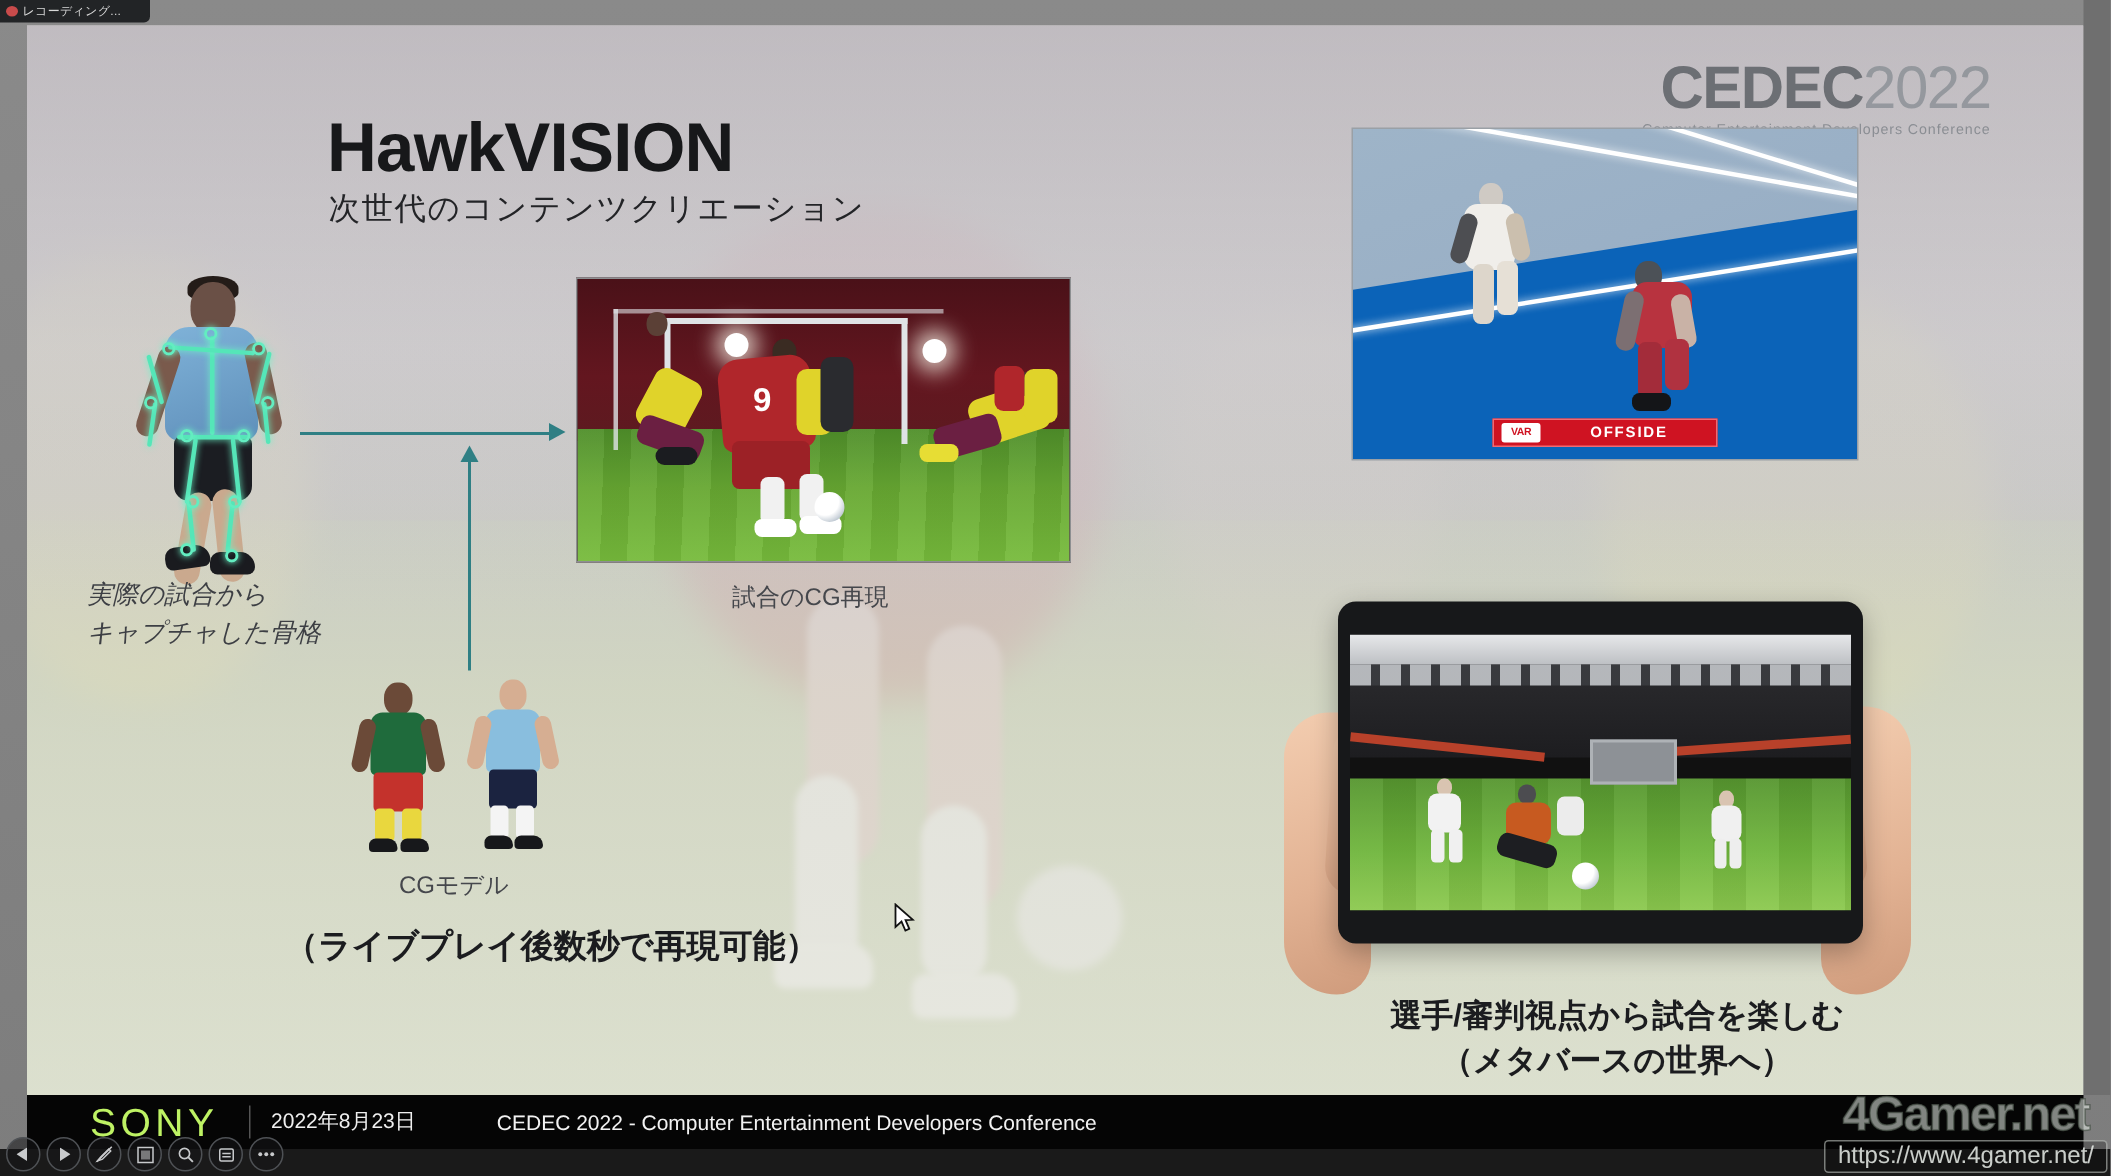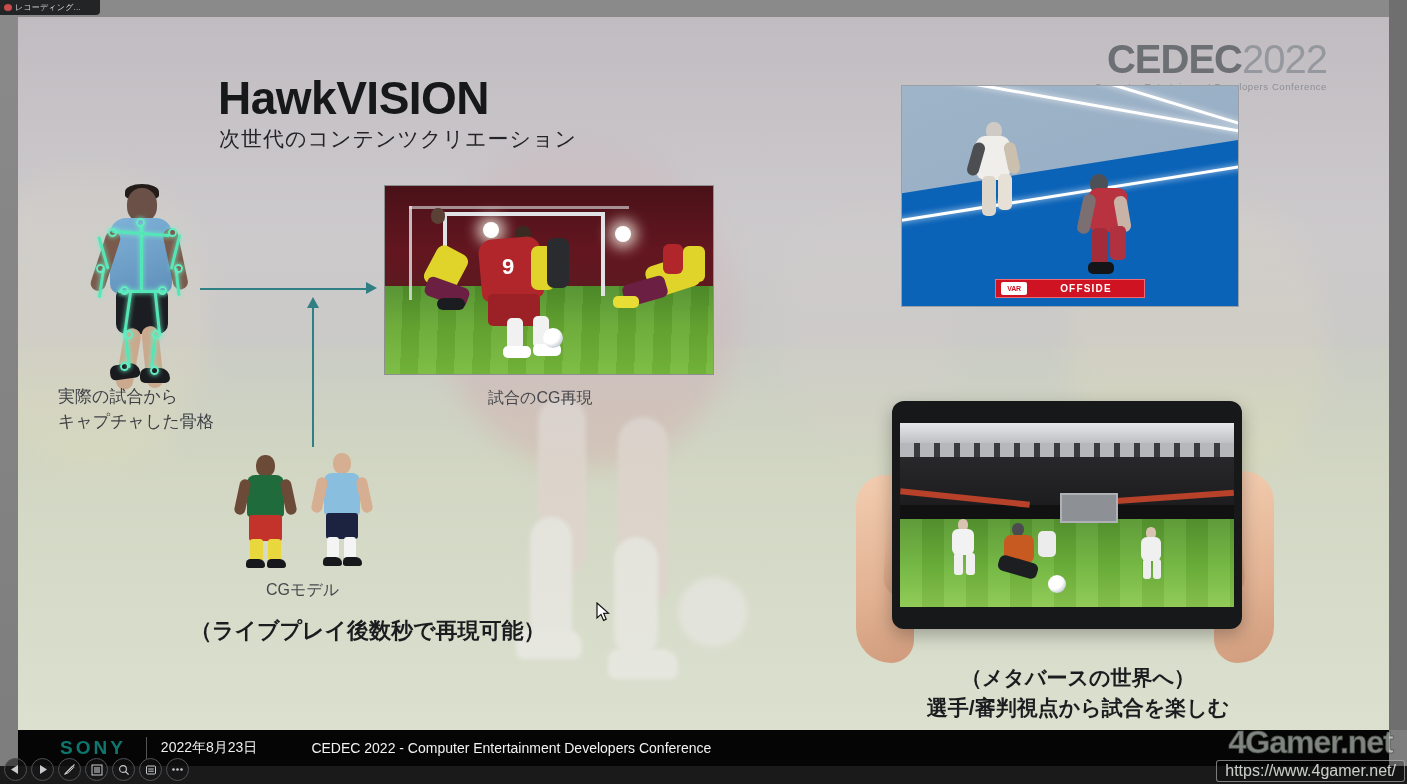--- a/index.html
+++ b/index.html
@@ -142,36 +142,36 @@
   .st-red { position: absolute; height: 6px; background: #b8412a; }
   .st-pitch { position: absolute; left:0; right:0; top: 96px; bottom: 0; background: linear-gradient(180deg,#56962f 0%,#6fb53c 55%,#8cc94f 100%); }
   .st-pitch::after{content:"";position:absolute;inset:0;background:repeating-linear-gradient(90deg, rgba(255,255,255,.05) 0 22px, rgba(0,0,0,.05) 22px 44px);}
   .st-goal { position: absolute; left: 48%; top: 70px; width: 58px; height: 30px; background: #8d9196; border: 2px solid #aeb2b6; }
   .tp { position: absolute; }
   .hand-l, .hand-r { position: absolute; background: linear-gradient(160deg,#f3cdb0 0%,#e2b293 60%,#cf9b7c 100%); }
   .nail { position: absolute; border-radius: 40% 40% 50% 50%; background: #f6ded0; }
 
   
   .cap { position: absolute; color: #1b1c1f; }
-  #cap-capture { left: 40px; top: 368px; font-size: 17px; line-height: 1.45; color: #3d3f44; }
+  #cap-capture { left: 40px; top: 368px; font-size: 17px; line-height: 1.45; color: #3d3f44; font-style: italic; }
   #cap-cg { left: 470px; top: 371px; font-size: 16px; color: #45474c; }
   #cap-virtual { left: 790px; top: 300px; font-size: 22px; font-weight: bold; color: #141518; }
   #cap-model { left: 248px; top: 563px; font-size: 16px; color: #45474c; }
   #cap-overlay { left: 172px; top: 598px; font-size: 22px; font-weight: bold; line-height: 1.45; }
   #cap-view { left: 874px; top: 646px; font-size: 21px; font-weight: bold; line-height: 1.45; text-align: center; width: 372px; }
 
   
   #cursor { position: absolute; left: 596px; top: 602px; z-index: 40; }
 
   
   #footer {
     position: absolute; left: 18px; top: 730px; width: 1371px; height: 36px;
     background: #050505; display: flex; align-items: center;
   }
-  #sony { margin-left: 42px; color: #0f766e; font-size: 19px; font-weight: bold; letter-spacing: 3px;
+  #sony { margin-left: 42px; color: #bef264; font-size: 26px; font-weight: normal; letter-spacing: 3px;
     font-family: "Liberation Sans", sans-serif; }
   #f-div { width: 1px; height: 22px; background: #555; margin-left: 20px; }
   #f-date { margin-left: 14px; color: #efefef; font-size: 14px; }
   #f-conf { margin-left: 54px; color: #f2f2f2; font-size: 14px; }
 
   
   #controls { position: absolute; left: 4px; top: 758px; display: flex; gap: 4px; z-index: 45; }
   .ctl { width: 23px; height: 23px; border-radius: 50%; border: 1px solid #4e5155; background: rgba(22,22,24,.55);
     display: flex; align-items: center; justify-content: center; color: #c8cacc; }
   .ctl svg { display: block; }
@@ -403,22 +403,22 @@
     <div class="cap" id="cap-capture">
       <div>実際の試合から</div>
       <div>キャプチャした骨格</div>
     </div>
     <div class="cap" id="cap-cg">試合のCG再現</div>
     <div class="cap" id="cap-model">CGモデル</div>
     <div class="cap" id="cap-overlay">
       <div>（ライブプレイ後数秒で再現可能）</div>
     </div>
     <div class="cap" id="cap-view">
+      <div>選手/審判視点から試合を楽しむ</div>
       <div>（メタバースの世界へ）</div>
-      <div>選手/審判視点から試合を楽しむ</div>
     </div>
   </div>
 </div>
 
 <svg id="cursor" width="14" height="20" viewBox="0 0 14 20">
   <path d="M1 1 L1 16 L5 12.4 L7.6 18.4 L10.2 17.2 L7.7 11.4 L12.6 11.2 Z" fill="#fff" stroke="#111" stroke-width="1.2"></path>
 </svg>
 
 <div id="footer">
   <span id="sony">SONY</span>

